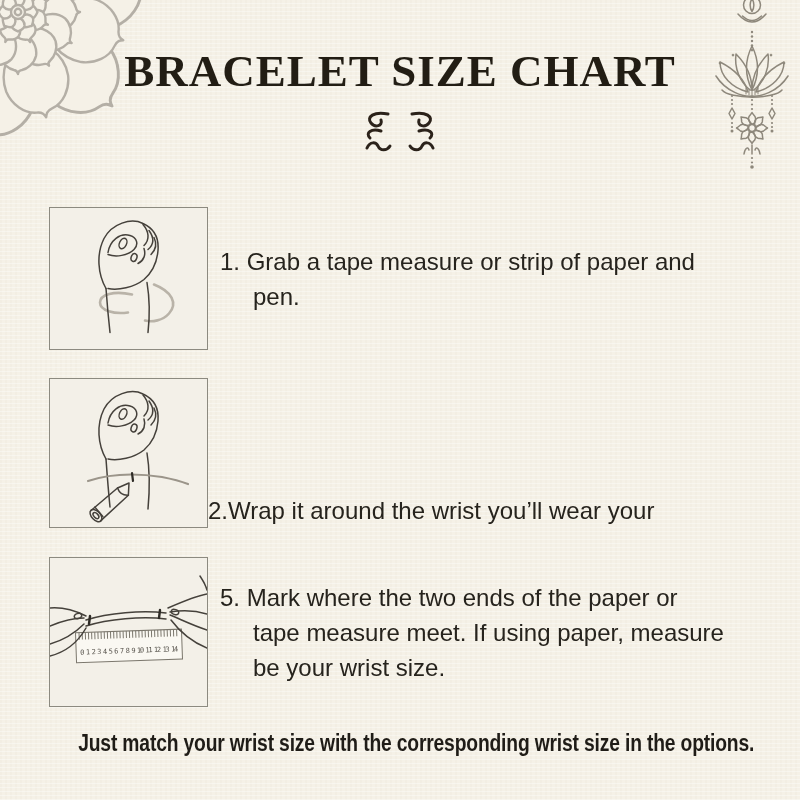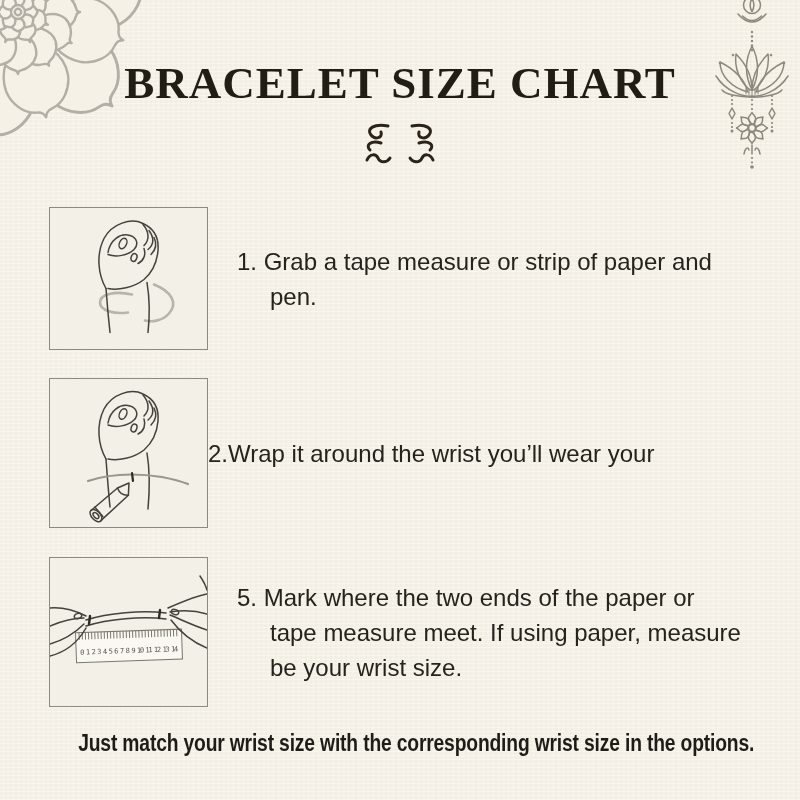--- a/index.html
+++ b/index.html
@@ -10,38 +10,38 @@
         background-image:
           repeating-linear-gradient(0deg, rgba(255,255,255,0.35) 0 1px, rgba(0,0,0,0) 1px 4px),
           repeating-linear-gradient(90deg, rgba(140,115,70,0.025) 0 2px, rgba(0,0,0,0) 2px 5px);
         overflow:hidden;}
 
   
   .mandala{position:absolute;left:-10px;top:-12px;width:160px;height:160px;}
   .lotus{position:absolute;left:700px;top:0;width:104px;height:172px;}
 
   
-  .title{margin:0;padding-top:60px;text-align:center;
+  .title{margin:0;padding-top:48px;text-align:center;
          font-family:"Liberation Serif",serif;font-weight:bold;
          font-size:45px;line-height:1.05;letter-spacing:1px;color:#221d14;}
   .subtitle-row{margin-top:15px;display:flex;justify-content:center;align-items:center;gap:14px;}
   .pill{background:#0e0d0b;color:#ffffff;border-radius:40px;padding:6px 24px;
         font-family:"Liberation Serif",serif;font-weight:bold;font-size:22px;letter-spacing:0.5px;}
   .sq{width:32px;height:44px;}
   .sq.right{transform:scaleX(-1);}
 
   
   .step{position:absolute;left:49px;right:36px;display:flex;}
   .step1{top:207px;height:143px;}
-  .step2{top:378px;height:150px;}
+  .step2{top:378px;height:150px;align-items:flex-end;}
   .step3{top:557px;height:150px;}
   .illus{flex:0 0 159px;width:159px;height:100%;box-sizing:border-box;
          border:1px solid #8c8a80;background:#f3f0e8;}
   .illus svg{display:block;width:100%;height:100%;}
-  .step-text{flex:1;margin-left:29px;display:flex;align-items:center;}
+  .step-text{flex:1;margin-left:12px;display:flex;align-items:center;}
   .step2 .step-text{margin-left:0;}
   .lines{font-size:24px;line-height:35px;color:#26231d;}
   .line.cont{padding-left:33px;}
   .step2 .line.cont{padding-left:38px;}
 
   
   .footer{position:absolute;top:726px;left:0;width:670px;margin:4px;text-align:center;}
   .footer span{display:inline-block;transform:scaleX(0.82);transform-origin:50% 50%;
                font-weight:bold;font-size:23.5px;letter-spacing:-0.2px;color:#1f1c17;white-space:nowrap;}
 

